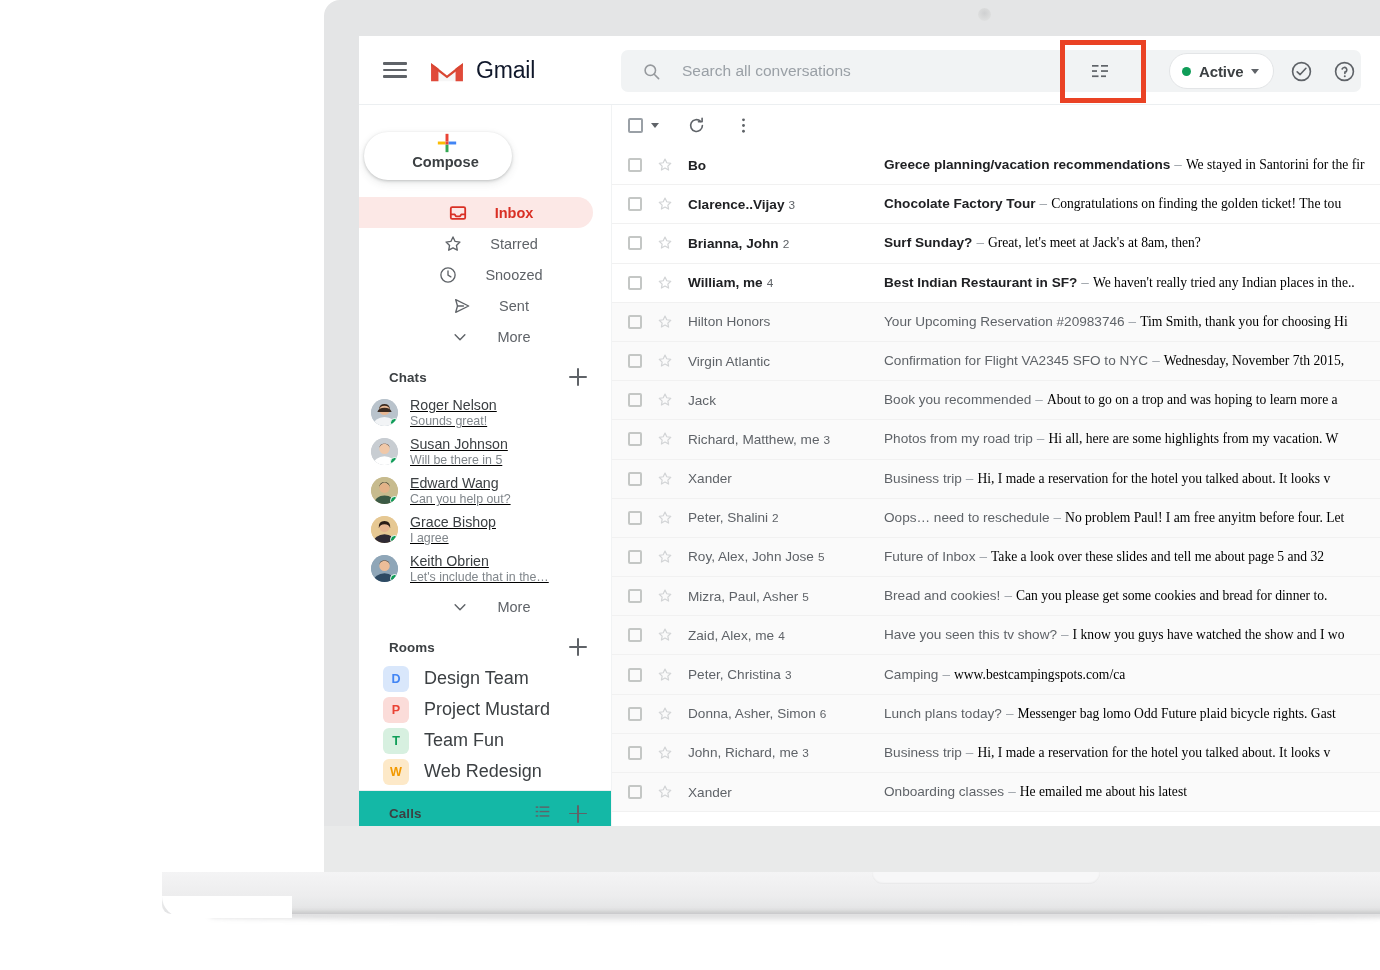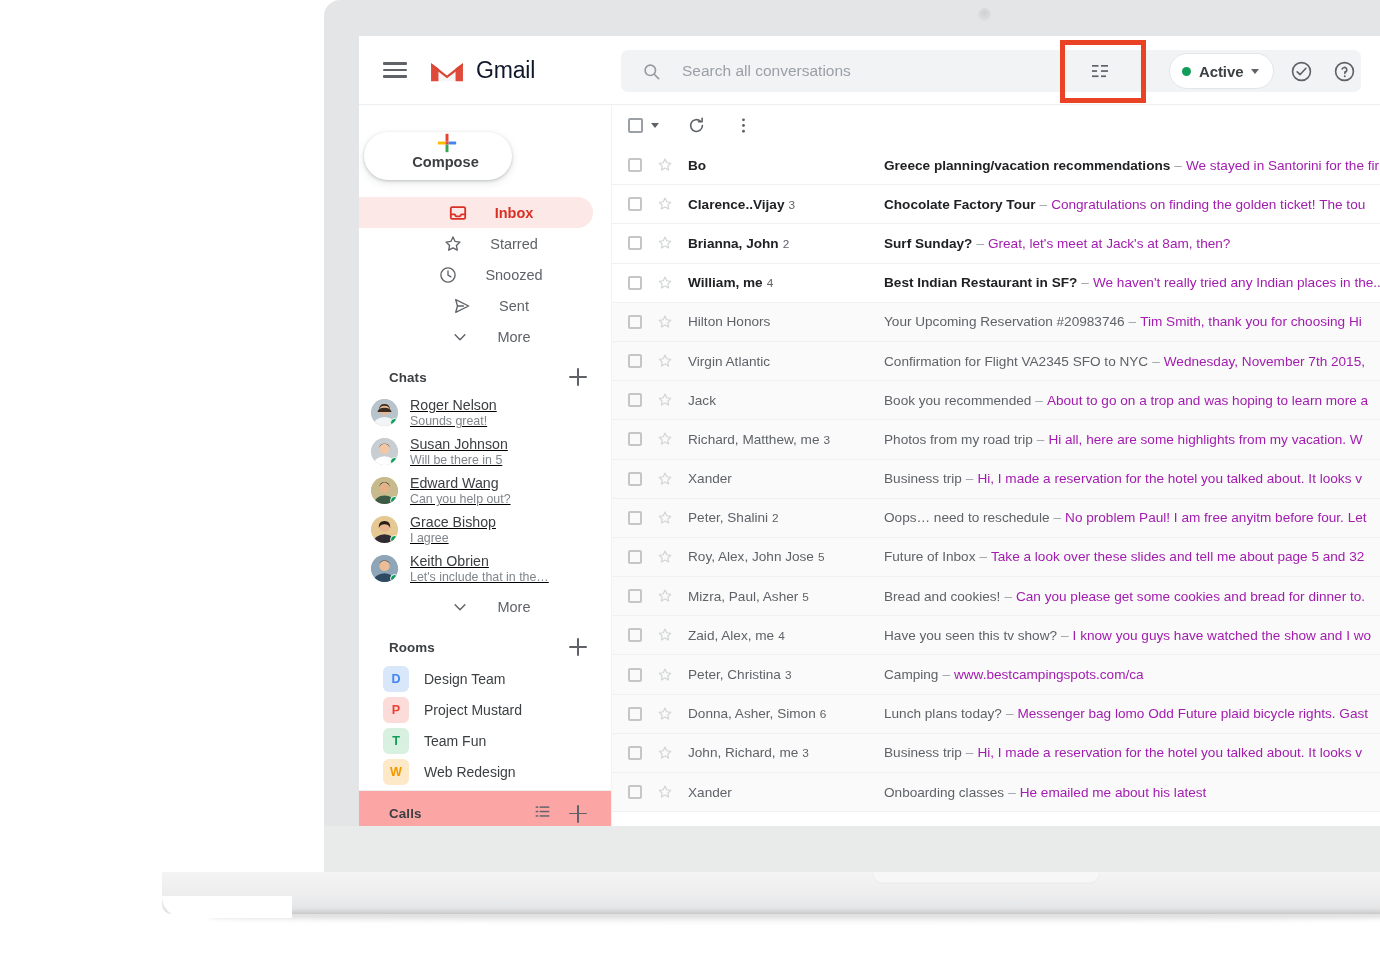--- a/index.html
+++ b/index.html
@@ -196,25 +196,25 @@
   .chat-text { margin-left: 12px; overflow: hidden; }
   .chat-name { font-size: 14.2px; color: #3c4043; line-height: 16px; white-space: nowrap; }
   .chat-snippet { font-size: 12.4px; color: #80868b; line-height: 15px; white-space: nowrap; }
 
   .room-item { display: flex; align-items: center; height: 31px; padding-left: 24px; cursor: pointer; }
   .room-badge {
     width: 26px; height: 26px; border-radius: 6px; flex: none;
     display: flex; align-items: center; justify-content: center;
     font-size: 12.6px; font-weight: bold;
   }
-  .room-name { margin-left: 15px; font-size: 14px; color: #3c4043; }
+  .room-name { margin-left: 15px; font-size: 18px; color: #3c4043; }
 
   #calls-bar {
     position: absolute; left: 0; bottom: 0; width: 252px; height: 36px;
-    border-top: 1px solid #eceff1; background: #fca5a5;
+    border-top: 1px solid #eceff1; background: #14b8a6;
     display: flex; align-items: center; justify-content: space-between;
     padding: 10px 24px 0 30px;
   }
   #calls-actions { display: flex; align-items: center; gap: 18px; }
 
   
   #maillist {
     position: absolute; left: 252px; top: 69px;
     right: 0; height: 721px;
     background: #fff; overflow: hidden;
@@ -240,21 +240,21 @@
   .row-sender {
     margin-left: 14px; width: 196px; flex: none;
     font-size: 13.6px; color: #5f6368; overflow: hidden; text-overflow: ellipsis;
   }
   .mail-row.unread .row-sender { color: #202124; font-weight: bold; }
   .row-count { font-size: 11.8px; color: #5f6368; font-weight: normal; margin-left: 4px; }
   .row-body { flex: 1; font-size: 13.6px; color: #5f6368; overflow: hidden; }
   .row-subject { color: #5f6368; }
   .mail-row.unread .row-subject { color: #202124; font-weight: bold; }
   .row-dash { color: #9aa0a6; margin: 0 4px; }
-  .row-snippet { color: #a21caf; }
+  .row-snippet { color: #000000; font-family: Liberation Serif, serif; }
 </style>
 </head>
 <body>
 
 <div id="scene">
 
   <div id="laptop-lid"></div>
   <div id="laptop-camera"></div>
   <div id="laptop-lid-edge"></div>
   <div id="laptop-base"></div>

